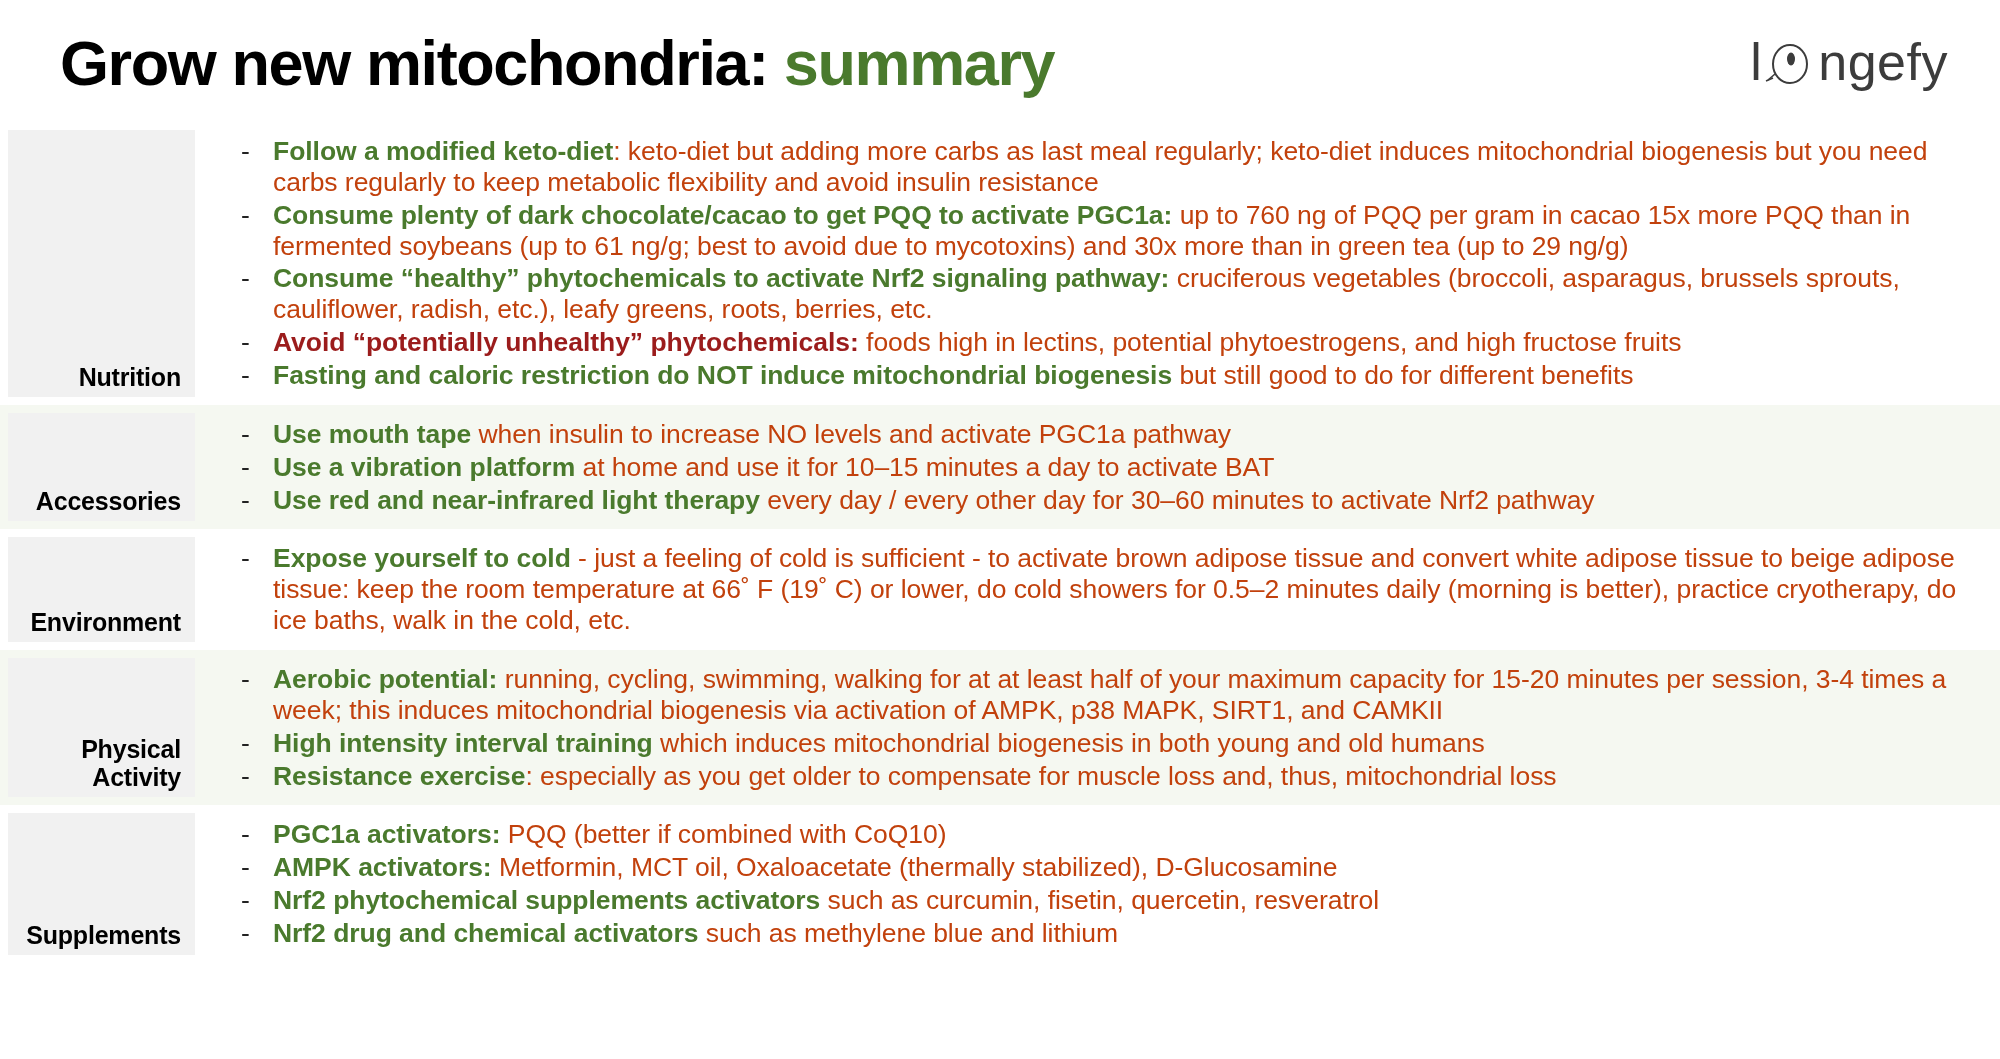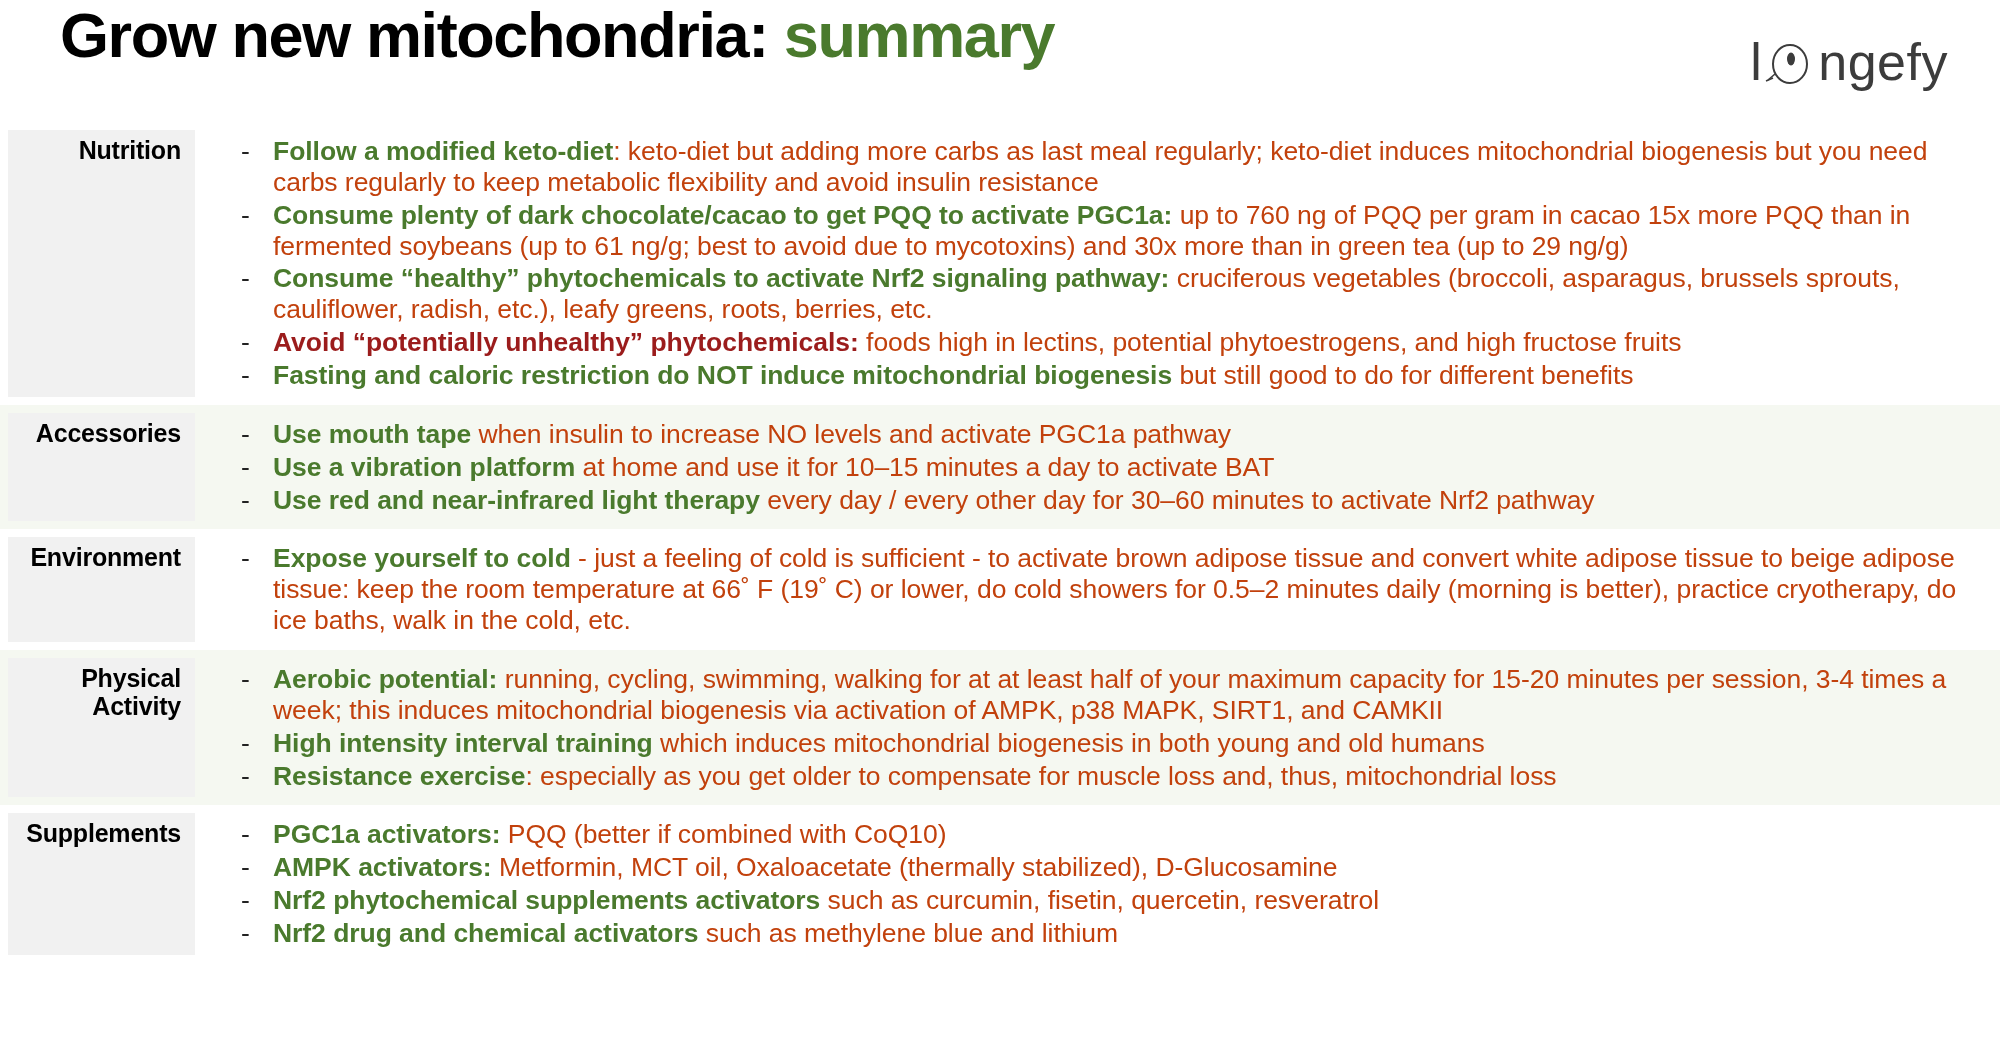--- a/index.html
+++ b/index.html
@@ -14,20 +14,21 @@
     position: relative;
     width: 2000px; height: 1059px;
     background: #ffffff;
   }
 
   
   .header {
     position: relative;
     height: 122px;
     display: flex;
+    align-items: center;
     justify-content: space-between;
     padding: 0 52px 0 60px;
   }
   .title {
     font-size: 63px;
     font-weight: 700;
     letter-spacing: -1.4px;
     color: #000000;
     white-space: nowrap;
     line-height: 1;
@@ -61,21 +62,21 @@
   .label-cell {
     width: 211px;
     min-width: 211px;
     padding: 8px 16px 8px 8px;
     display: flex;
   }
   .label-box {
     flex: 1;
     background: #f1f1f1;
     display: flex;
-    align-items: flex-start;
+    align-items: flex-end;
     justify-content: flex-end;
     padding: 6px 14px 6px 10px;
   }
   .label-box .label-text {
     font-size: 25px;
     font-weight: 700;
     color: #000000;
     text-align: right;
     line-height: 1.12;
     letter-spacing: -0.2px;

